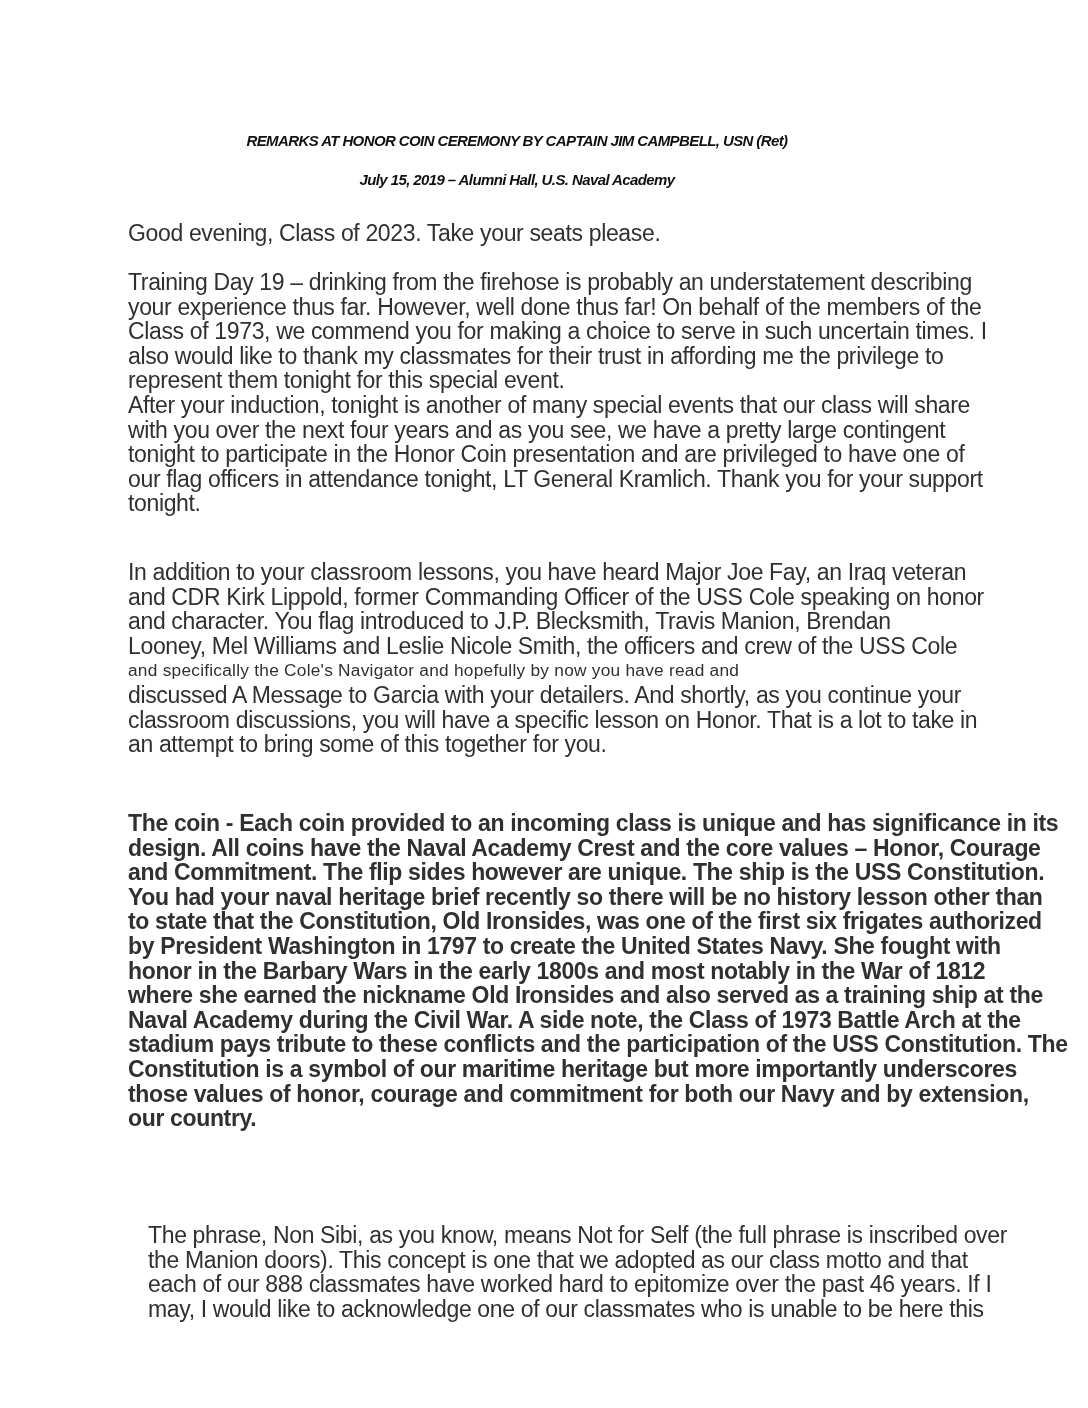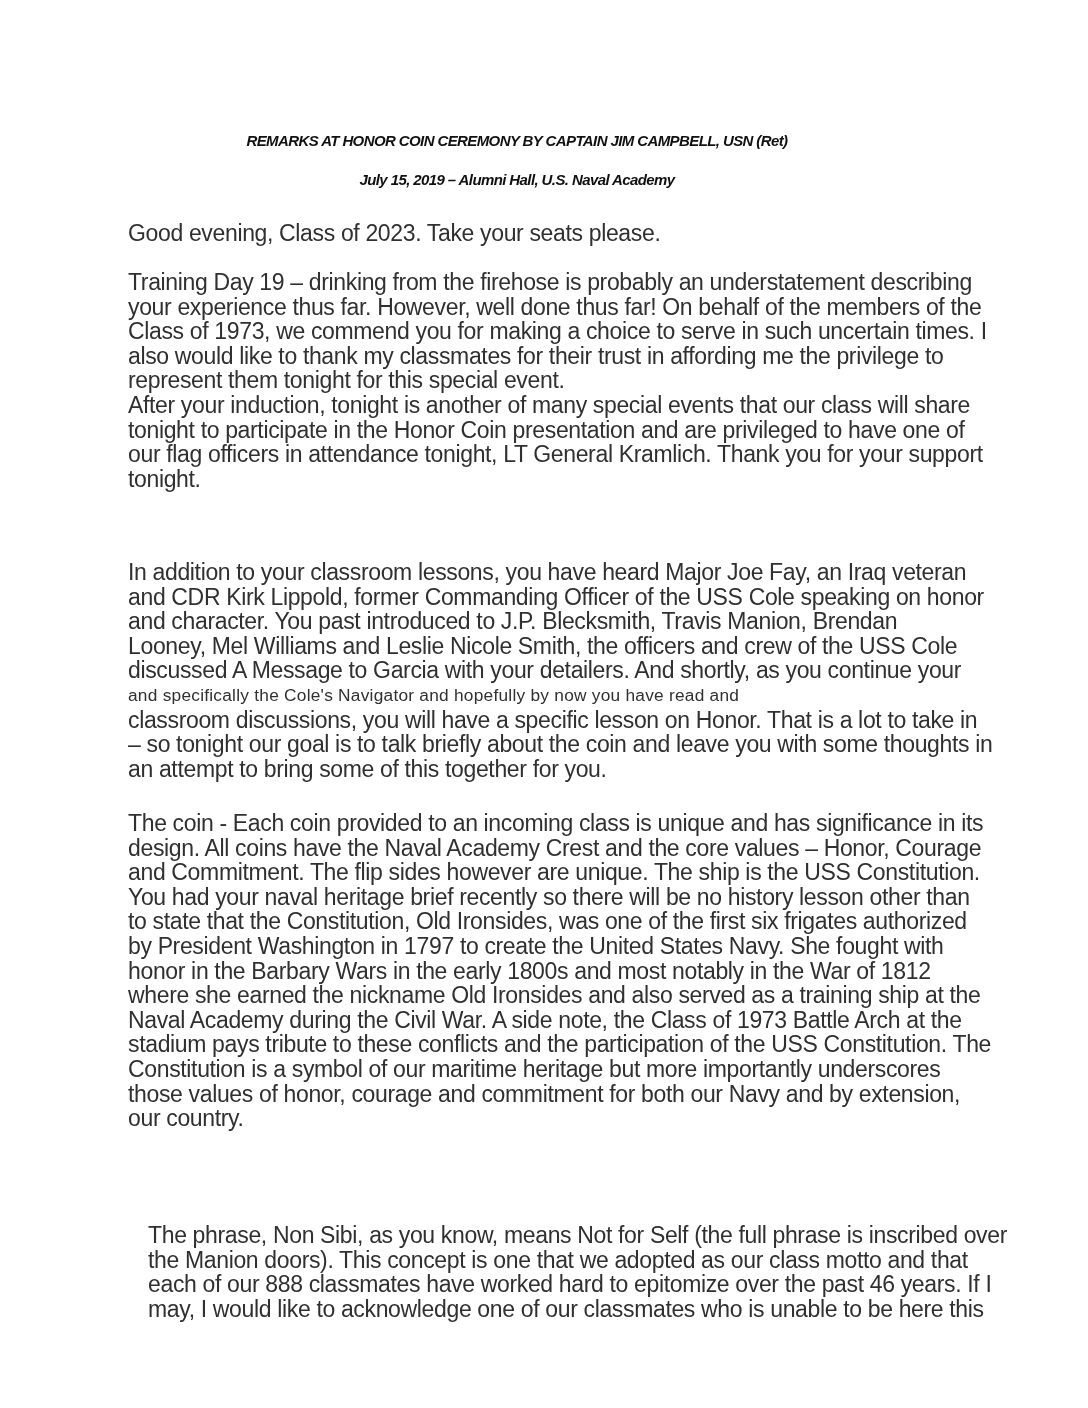--- a/index.html
+++ b/index.html
@@ -18,21 +18,21 @@
   .line {
     display: block; height: 24.6px; line-height: 24.6px;
     font-family: "Liberation Sans", sans-serif; font-size: 23px; color: #303030;
     white-space: nowrap; letter-spacing: -0.35px;
   }
   .line.alt { font-size: 17.3px; letter-spacing: 0.25px; }
   .p0 { top: 221px; }
   .p1 { top: 270px; }
   .p2 { top: 393px; }
   .p3 { top: 540px; margin-top: 20px; }
-  .p4 { top: 811px; }
+  .p4 { top: 811px; font-weight: bold; }
   .p5 { top: 1223px; margin-left: 20px; }
 </style>
 </head>
 <body>
 
 <div class="page">
   <div class="title t1">REMARKS AT HONOR COIN CEREMONY BY CAPTAIN JIM CAMPBELL, USN (Ret)</div>
   <div class="title t2">July 15, 2019 – Alumni Hall, U.S. Naval Academy</div>
 
   <div class="para p0">
@@ -42,34 +42,34 @@
   <div class="para p1">
     <span class="line">Training Day 19 – drinking from the firehose is probably an understatement describing</span>
     <span class="line">your experience thus far. However, well done thus far! On behalf of the members of the</span>
     <span class="line">Class of 1973, we commend you for making a choice to serve in such uncertain times. I</span>
     <span class="line">also would like to thank my classmates for their trust in affording me the privilege to</span>
     <span class="line">represent them tonight for this special event.</span>
   </div>
 
   <div class="para p2">
     <span class="line">After your induction, tonight is another of many special events that our class will share</span>
+    <span class="line">with you over the next four years and as you see, we have a pretty large contingent</span>
     <span class="line">tonight to participate in the Honor Coin presentation and are privileged to have one of</span>
     <span class="line">our flag officers in attendance tonight, LT General Kramlich. Thank you for your support</span>
     <span class="line">tonight.</span>
   </div>
 
   <div class="para p3">
     <span class="line">In addition to your classroom lessons, you have heard Major Joe Fay, an Iraq veteran</span>
     <span class="line">and CDR Kirk Lippold, former Commanding Officer of the USS Cole speaking on honor</span>
-    <span class="line">and character. You past introduced to J.P. Blecksmith, Travis Manion, Brendan</span>
+    <span class="line">and character. You flag introduced to J.P. Blecksmith, Travis Manion, Brendan</span>
     <span class="line">Looney, Mel Williams and Leslie Nicole Smith, the officers and crew of the USS Cole</span>
+    <span class="line alt">and specifically the Cole's Navigator and hopefully by now you have read and</span>
     <span class="line">discussed A Message to Garcia with your detailers. And shortly, as you continue your</span>
-    <span class="line alt">and specifically the Cole's Navigator and hopefully by now you have read and</span>
     <span class="line">classroom discussions, you will have a specific lesson on Honor. That is a lot to take in</span>
-    <span class="line">– so tonight our goal is to talk briefly about the coin and leave you with some thoughts in</span>
     <span class="line">an attempt to bring some of this together for you.</span>
   </div>
 
   <div class="para p4">
     <span class="line">The coin - Each coin provided to an incoming class is unique and has significance in its</span>
     <span class="line">design. All coins have the Naval Academy Crest and the core values – Honor, Courage</span>
     <span class="line">and Commitment. The flip sides however are unique. The ship is the USS Constitution.</span>
     <span class="line">You had your naval heritage brief recently so there will be no history lesson other than</span>
     <span class="line">to state that the Constitution, Old Ironsides, was one of the first six frigates authorized</span>
     <span class="line">by President Washington in 1797 to create the United States Navy. She fought with</span>

